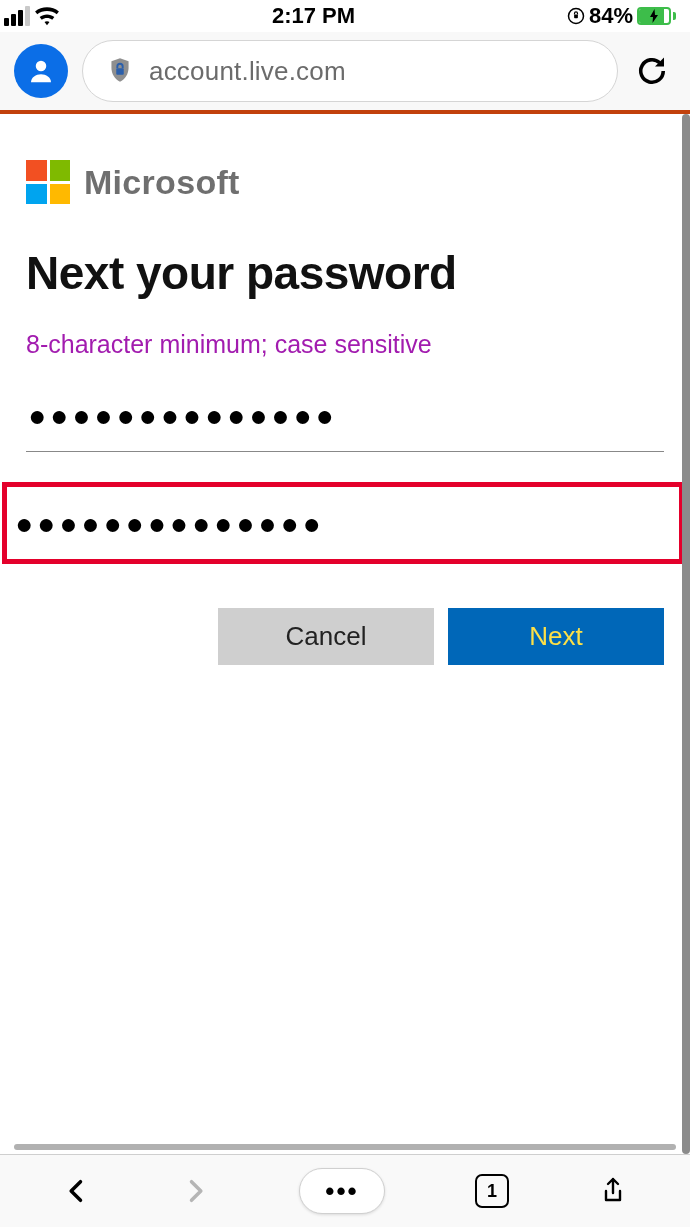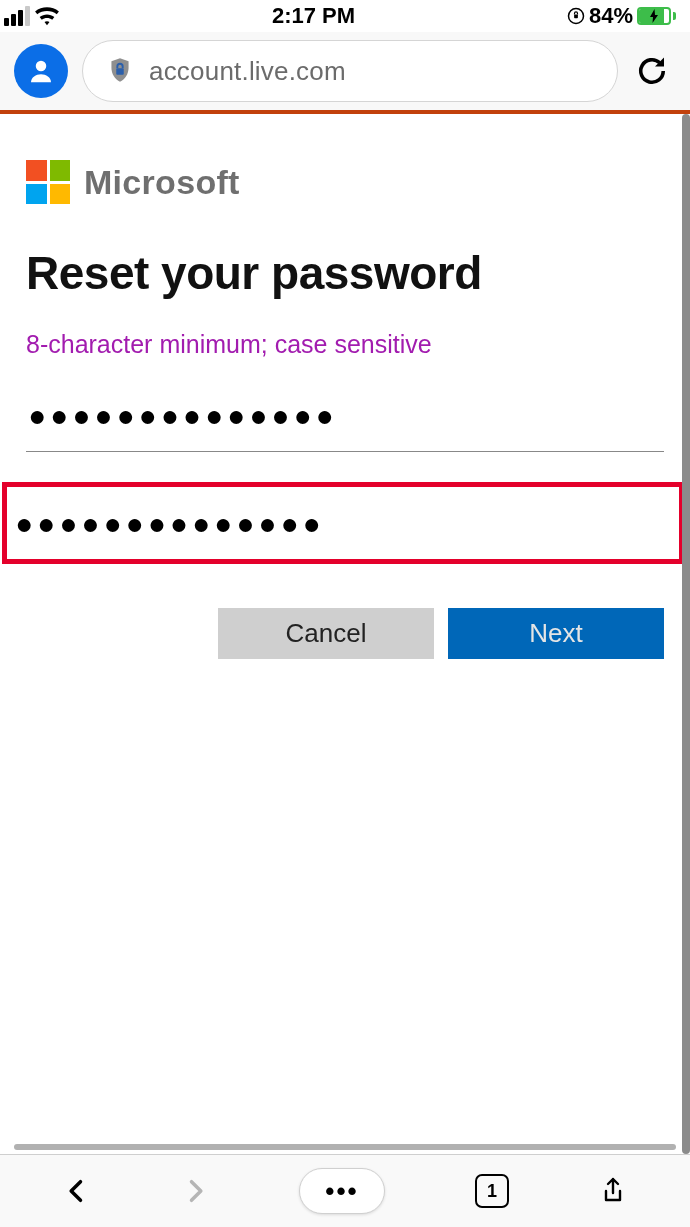--- a/index.html
+++ b/index.html
@@ -53,23 +53,23 @@
     .page-title { font-size:46px; font-weight:800; color:#111; margin-bottom:30px; letter-spacing:-.5px; }
     .hint { font-size:25px; color:#a21caf; margin-bottom:36px; }
 
     .pw-field {  font-size:30px; letter-spacing:4px; font-weight:900; color:#000; padding:4px 2px 18px 2px; border:none; border-bottom:1px solid #888; width:100%; background:transparent; outline:none; }
 
     .field-wrap { margin-bottom:30px; }
     .confirm-box { border:5px solid #E4002B; padding:16px 6px 18px 6px; margin-left:-24px; margin-right:-20px; }
     .confirm-box .pw-field{ border-bottom:none; padding-bottom:0;}
 
     .btn-row { display:flex; gap:14px; justify-content:flex-end; margin-top:44px; }
-    .btn { width:216px; height:51px; font-size:26px; display:flex; align-items:center; justify-content:center; border:none; cursor:pointer; }
+    .btn { width:216px; height:57px; font-size:26px; display:flex; align-items:center; justify-content:center; border:none; cursor:pointer; }
     .btn-cancel { background:#cfcfcf; color:#222; }
-    .btn-next { background:#0067B8; color:#e5e5e5; }
+    .btn-next { background:#0067B8; color:#fde047; }
 
     
     .bottom-bar { height:73px; border-top:1px solid #cfcfcf; background:#f9f9f9; display:flex; align-items:center; justify-content:space-around; padding:0 18px; }
     .bottom-bar > * { display:flex; align-items:center; justify-content:center; }
     .nav-ico svg{ width:28px; height:28px; }
     .nav-back svg{stroke:#000}
     .nav-fwd svg{stroke:#b5b5b5}
     .menu-pill { width:86px; height:46px; border:1px solid #d0d0d0; border-radius:26px; background:#fff; box-shadow:0 1px 3px rgba(0,0,0,.12); font-size:26px; font-weight:900; letter-spacing:2px; }
     .tabs-ico { width:34px; height:34px; border:2.6px solid #000; border-radius:7px; font-size:18px; font-weight:700; }
   </style>
@@ -146,21 +146,21 @@
     <div class="ms-logo-row">
       <span class="ms-squares">
           <span></span>
           <span></span>
           <span></span>
           <span></span>
         </span>
       <span class="ms-word">Microsoft</span>
     </div>
 
-    <h1 class="page-title">Reset your password</h1>
+    <h1 class="page-title">Next your password</h1>
     <p class="hint">8-character minimum; case sensitive</p>
 
     <div class="field-wrap">
       <input type="text" class="pw-field" readonly="" value="●●●●●●●●●●●●●●" style="">
     </div>
 
     <div class="confirm-box">
       <input type="text" class="pw-field" readonly="" value="●●●●●●●●●●●●●●" style="">
     </div>
 

